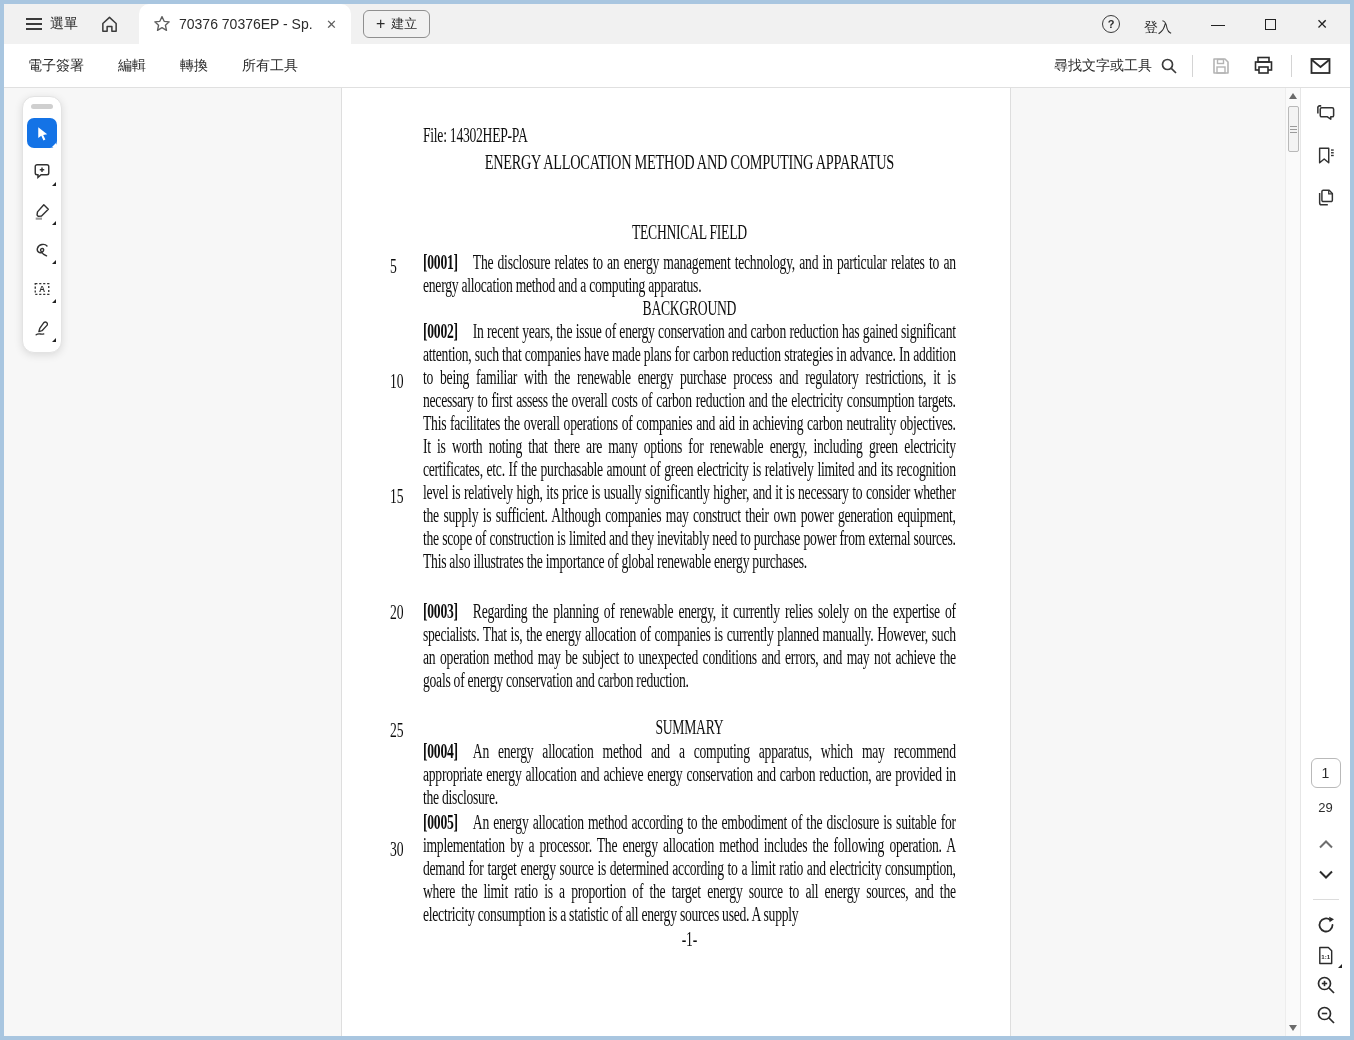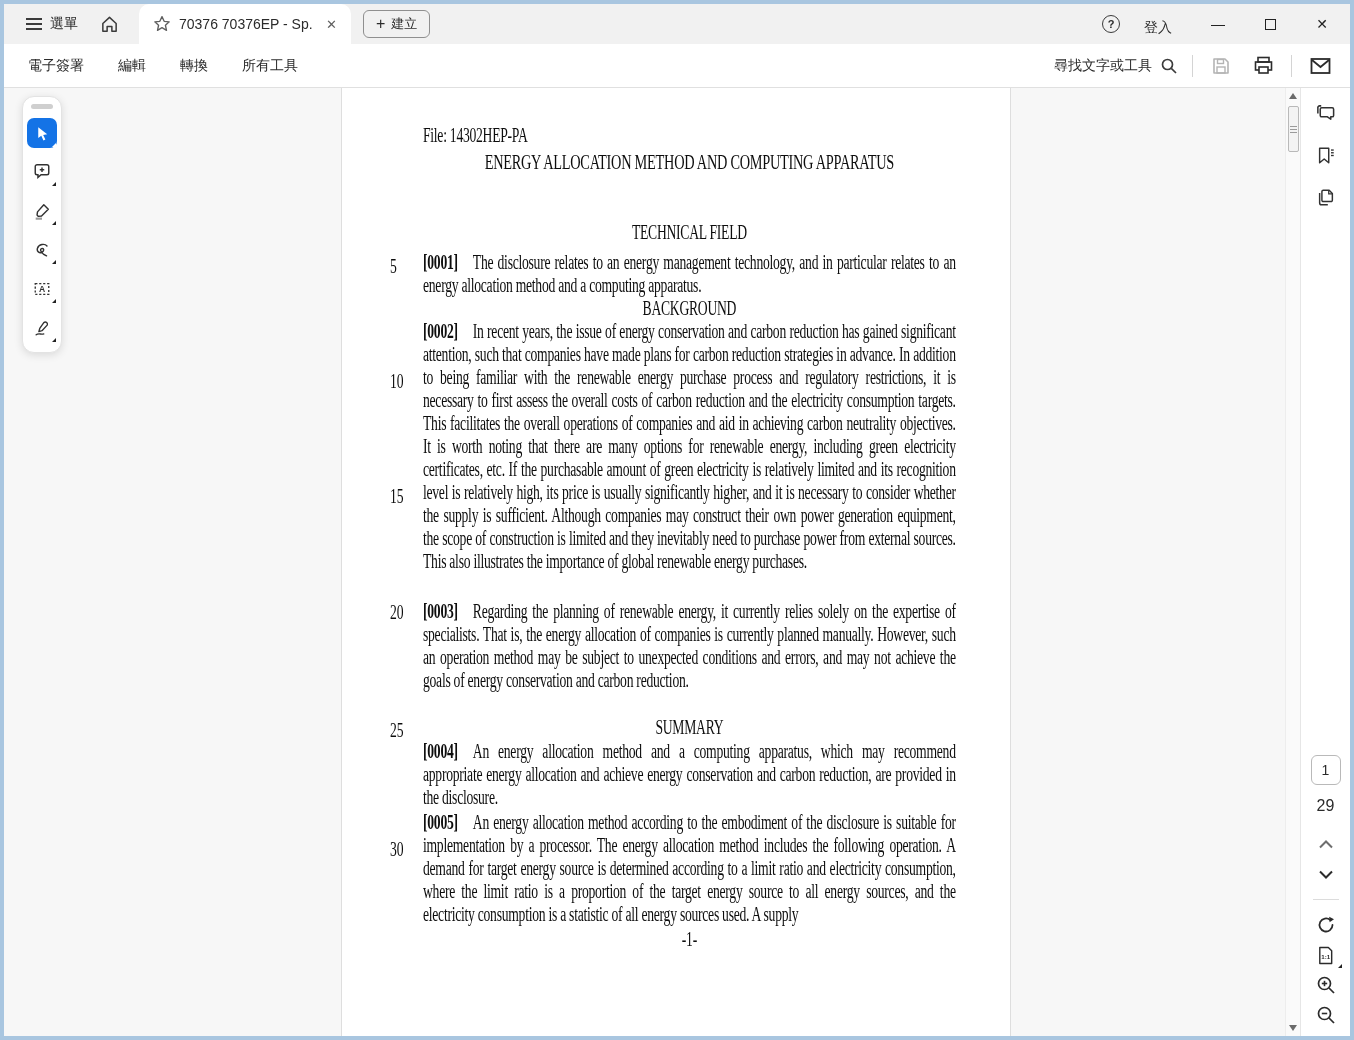--- a/index.html
+++ b/index.html
@@ -115,21 +115,21 @@
   .right-rail {
     width:50px; background:#fff; border-left:1px solid #e6e6e6; flex-shrink:0;
     display:flex; flex-direction:column; align-items:center; padding:8px 0 6px;
   }
   .rail-btn { width:34px; height:34px; display:flex; align-items:center; justify-content:center; cursor:pointer; margin-bottom:8px; border-radius:6px; position:relative; }
   .rail-bottom { margin-top:auto; display:flex; flex-direction:column; align-items:center; }
   .page-box {
     width:30px; height:30px; border:1px solid #b9b9b9; border-radius:6px;
     display:flex; align-items:center; justify-content:center; font-size:14px; color:#2b2b2b; cursor:text;
   }
-  .total-pages { margin-top:12px; font-size:16px; color:#2b2b2b; }
+  .total-pages { margin-top:12px; font-size:13px; color:#2b2b2b; }
   .rail-div { width:26px; height:1px; background:#dcdcdc; margin:10px 0; }
   .rail-sm { width:32px; height:30px; display:flex; align-items:center; justify-content:center; cursor:pointer; position:relative; }
   .rail-sm .dd { position:absolute; right:0; bottom:2px; width:0; height:0; border-left:4px solid transparent; border-bottom:4px solid #222; }
 
   svg { display:block; }
 </style>
 </head>
 <body>
 
 <div class="window">

